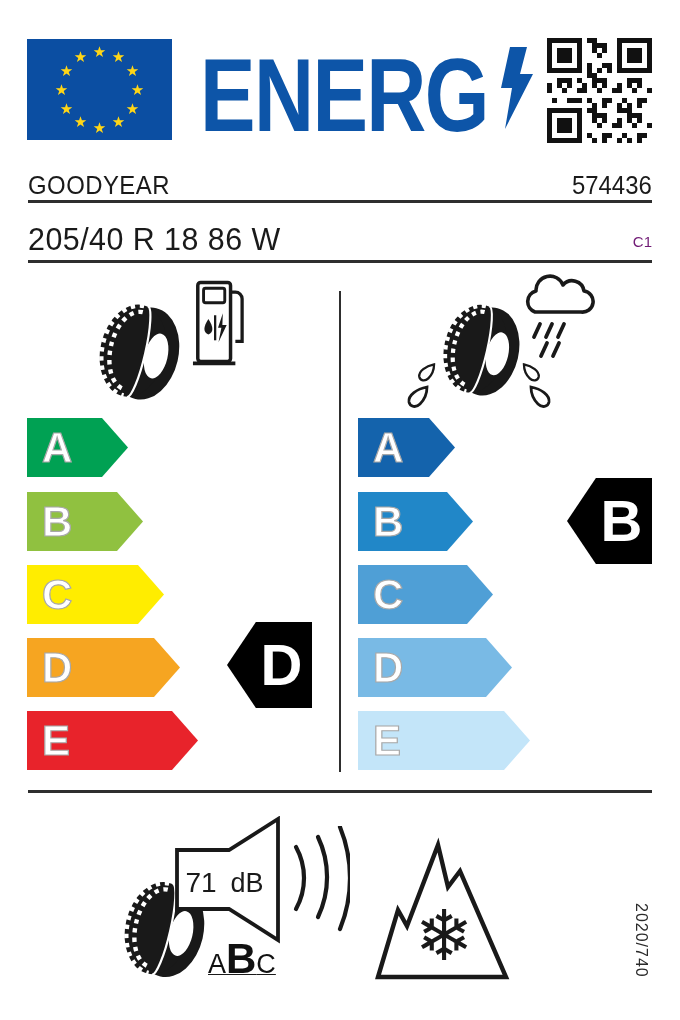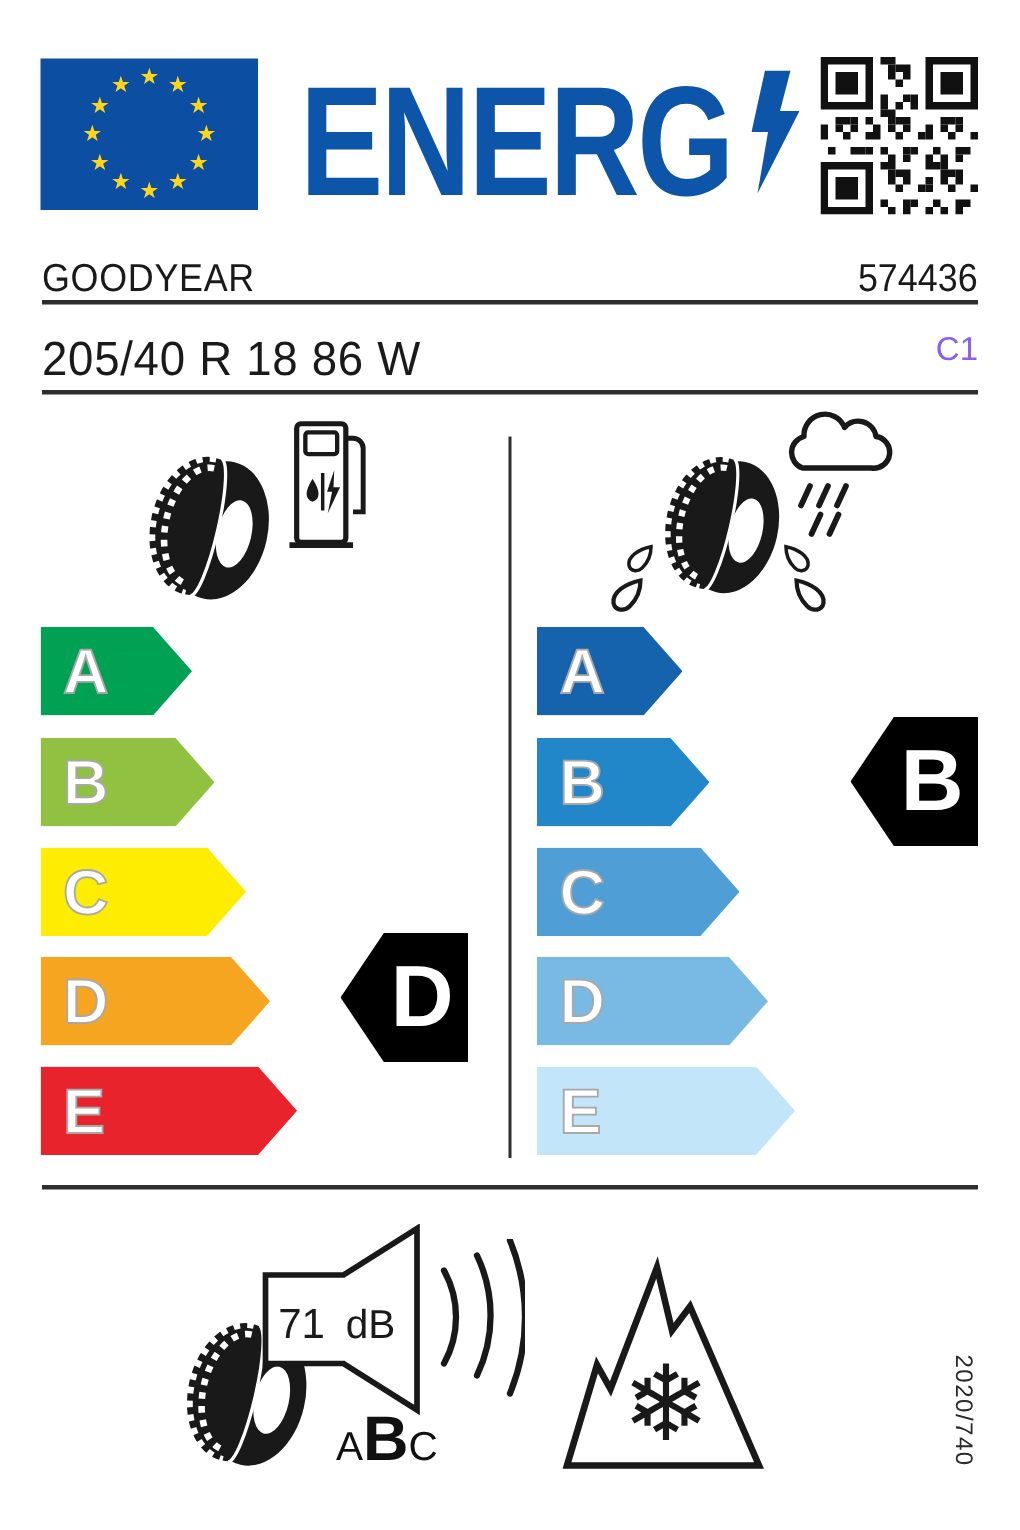--- a/index.html
+++ b/index.html
@@ -17,21 +17,21 @@
     color:#0d55a8; letter-spacing:-2px; transform:scaleX(0.8); transform-origin:0 0;
     white-space:nowrap;
   }
   .bolt { left:501px; top:47px; }
   .qr { left:547px; top:38px; }
 
   
   .brand   { left:28px;  top:170px; font-size:26px; letter-spacing:0.5px; transform:scaleX(0.92); transform-origin:0 0; }
   .artnum  { right:28px; top:170px; font-size:26px; letter-spacing:0; transform:scaleX(0.92); transform-origin:100% 0; }
   .tsize   { left:28px;  top:221px; font-size:32px; letter-spacing:0.5px; transform:scaleX(0.95); transform-origin:0 0; }
-  .tclass  { right:28px; top:220px; font-size:22px; color:#8b5cf6; }
+  .tclass  { right:28px; top:233px; font-size:15px; color:#701a75; }
   .rule { left:28px; width:624px; background:#2e2e2e; }
   .rule1 { top:200px; height:2.5px; }
   .rule2 { top:260px; height:2.5px; }
   .rule3 { top:790px; height:3px; }
   .vdiv  { left:338.5px; top:291px; width:2.5px; height:481px; background:#2e2e2e; }
 
   
   .arrow {
     position:absolute; height:59px; display:flex; align-items:center;
     clip-path: polygon(0 0, calc(100% - 26px) 0, 100% 50%, calc(100% - 26px) 100%, 0 100%);
@@ -49,21 +49,21 @@
   .indicator {
     position:absolute; width:85px; height:86px; background:#000;
     clip-path: polygon(34% 0, 100% 0, 100% 100%, 34% 100%, 0 50%);
     display:flex; align-items:center; justify-content:center;
   }
   .indicator span { font-size:58px; font-weight:bold; color:#fff; margin-left:24px; line-height:1; }
   .ind-fuel { left:227px; top:622px; }
   .ind-wet  { left:567px; top:478px; }
 
   
-  .abc { left:224px; top:938px; white-space:nowrap; }
+  .abc { left:208px; top:938px; white-space:nowrap;text-decoration:underline; }
   .abc .s { font-size:27px; color:#111; line-height:1; }
   .abc .b { font-size:42px; font-weight:bold; color:#111; line-height:1; }
   .reg {
     left:650px; top:903px; font-size:16px; letter-spacing:1px; color:#2a2a2a;
     transform:rotate(90deg); transform-origin:0 0; white-space:nowrap;
   }
   svg text { font-family:"Liberation Sans", sans-serif; }
 </style>
 </head>
 <body>

